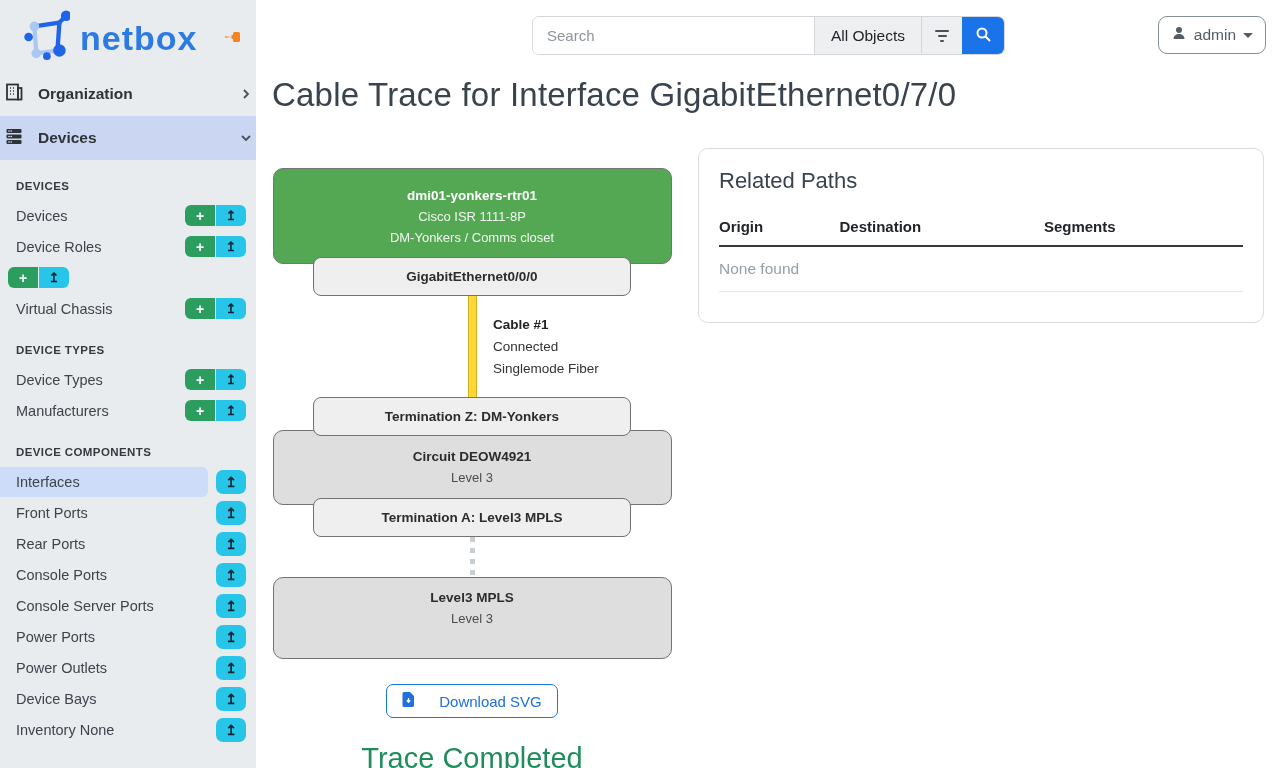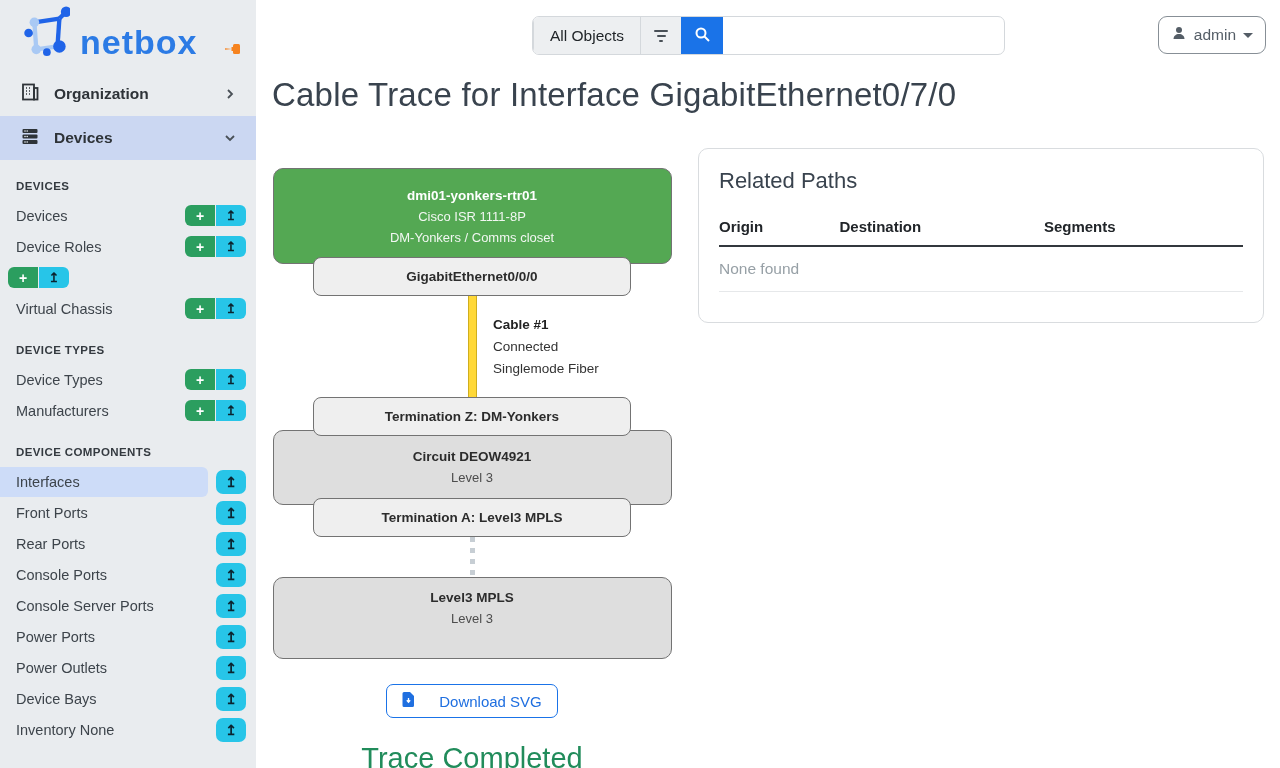--- a/index.html
+++ b/index.html
@@ -7,24 +7,24 @@
     --green-btn:#2b9e5f; --cyan-btn:#27c5e8; --blue:#1a73e8; --logo-blue:#2c7be5;
     --green-box:#54a853; --gray-box:#dedede; --term-box:#efefef; --box-border:#737373;
     --cable-yellow:#ffd837; --cable-edge:#cfae1e; --trace-green:#218c5b; --title-color:#39434e;
   }
   *{box-sizing:border-box; margin:0; padding:0;}
   html,body{width:1280px; height:768px; overflow:hidden;}
   body{font-family:"Liberation Sans", sans-serif; background:#fff; display:flex; color:#353b41;}
 
   
   .sidebar{width:256px; flex-shrink:0; background:var(--sidebar-bg); height:768px; overflow:hidden;}
-  .logo-row{display:flex; align-items:flex-end; padding:14px 12px 10px 18px; height:72px;}
+  .logo-row{display:flex; align-items:center; padding:14px 12px 10px 18px; height:72px;}
   .logo-text{font-size:34px; font-weight:bold; color:var(--logo-blue); margin-left:10px; letter-spacing:1px;}
   .pin-btn{margin-left:auto; background:none; border:none; cursor:pointer; padding:2px;}
-  .nav-link{display:flex; align-items:center; padding:0 20px; height:44px; cursor:pointer;text-align:right;}
+  .nav-link{display:flex; align-items:center; padding:0 4px; height:44px; cursor:pointer;text-align:right;}
   .nav-link.active{background:var(--active-nav);}
   .nav-label{font-size:15.5px; font-weight:bold; color:#2e3338; margin-left:14px;}
   .nav-caret{margin-left:auto; display:flex;}
   .side-section{margin-top:14px;}
   .side-section-title{font-size:11.5px; font-weight:bold; color:#343a40; letter-spacing:.4px; padding:6px 16px 8px;}
   .side-row{display:flex; align-items:center; height:31px; padding-right:10px;}
   .side-link{flex:1; font-size:14.5px; color:#3d444b; padding-left:16px; height:30px; line-height:30px;
              text-decoration:none; cursor:pointer; border-radius:0 6px 6px 0;}
   .side-row.active .side-link{background:var(--active-item);}
   .btn-pair{display:flex; gap:1px; margin-left:8px;}
@@ -293,20 +293,21 @@
           </div>
         </div>
       </div>
     </div>
 </nav>
 
 <div class="main">
 
   <div class="topbar">
     <div class="search-group">
+      <input class="search-input" type="text" placeholder="Search" style="">
       <div class="scope-select">
         <span>All Objects</span>
       </div>
       <button class="filter-btn">
         <span style="display:flex;flex-direction:column;gap:3px;align-items:center;">
           <i style="width:14px;display:block;height:2px;background:#495057;border-radius:1px;"></i>
           <i style="width:9px;display:block;height:2px;background:#495057;border-radius:1px;"></i>
           <i style="width:4px;display:block;height:2px;background:#495057;border-radius:1px;"></i>
         </span>
       </button>

